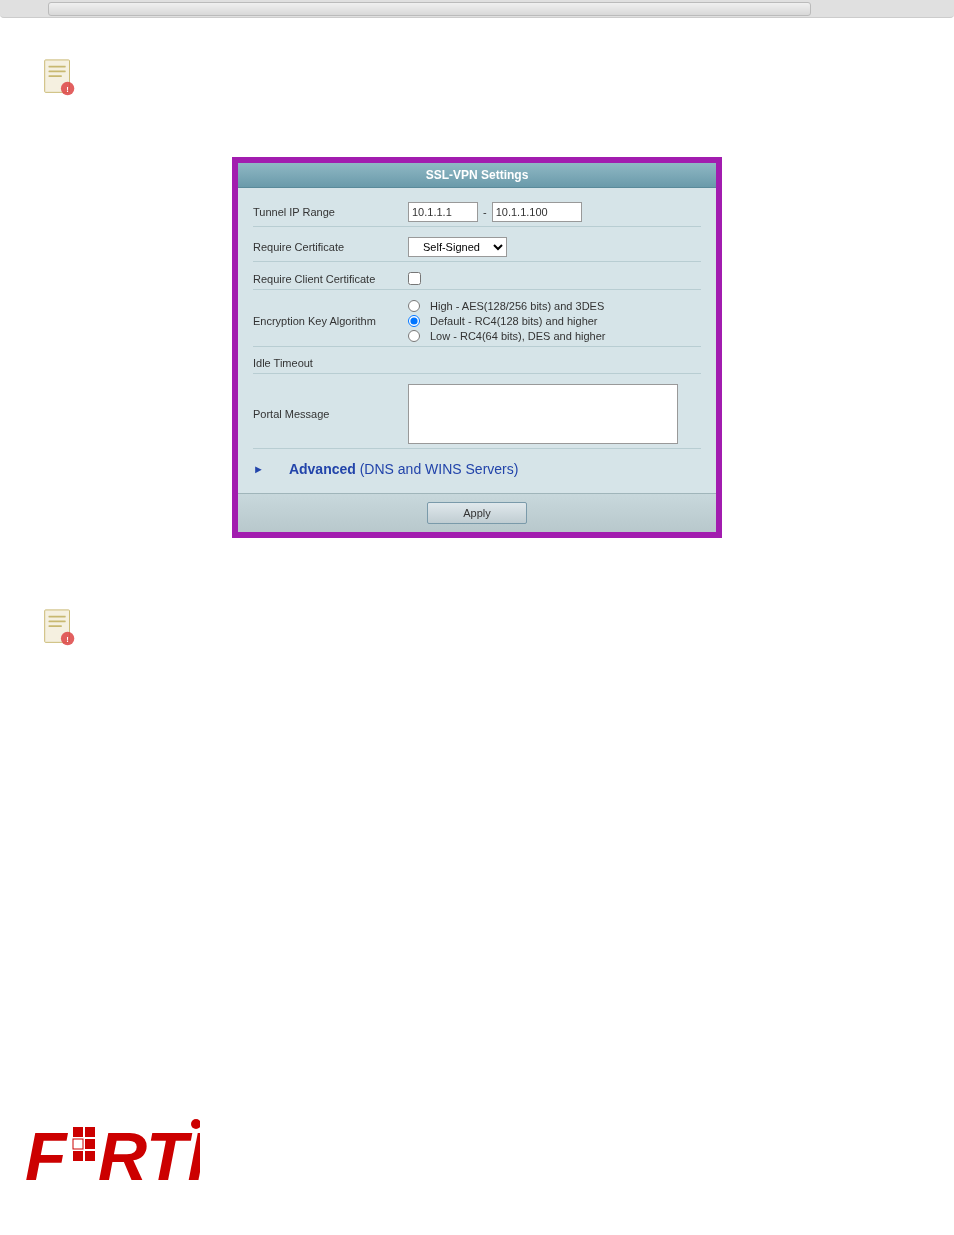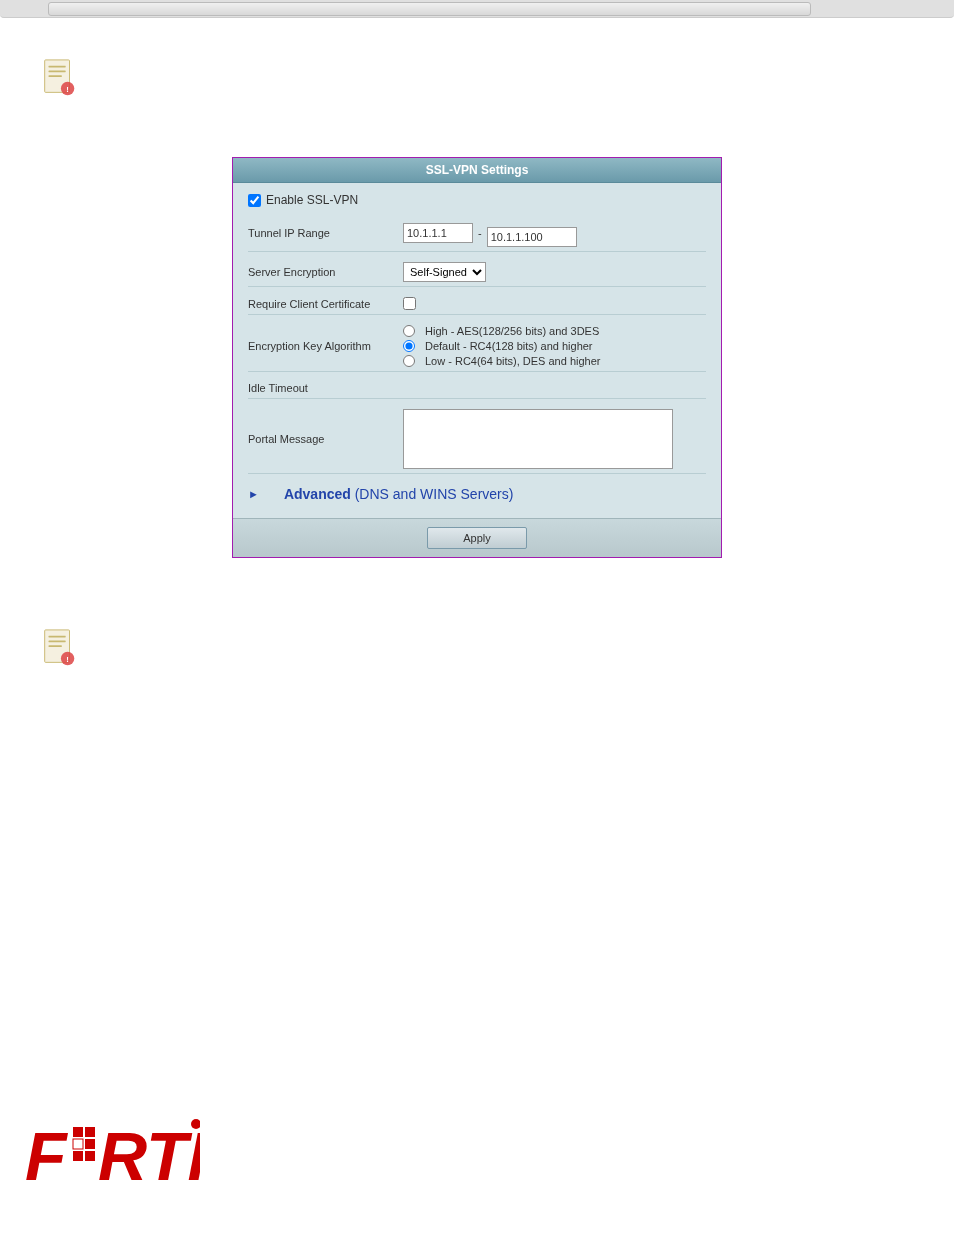--- a/index.html
+++ b/index.html
@@ -43,21 +43,21 @@
       flex: 1;
       font-size: 11px;
       color: #333;
       line-height: 1.5;
     }
 
     
     .ssl-vpn-panel {
       width: 490px;
       margin: 20px auto;
-      border: 1px solid #a21caf;
+      border: 6px solid #a21caf;
       background: #d6e4e8;
     }
 
     .ssl-vpn-title {
       background: linear-gradient(to bottom, #8fb8c4, #6a9aaa);
       color: #fff;
       text-align: center;
       padding: 5px 10px;
       font-size: 12px;
       font-weight: bold;
@@ -110,34 +110,33 @@
       padding: 1px 3px;
       color: #333;
     }
 
     .ip-input {
       width: 70px;
     }
 
     .ip-input-2 {
       width: 90px;
-      margin-top: 8px;
     }
 
     .separator {
       font-size: 11px;
       color: #333;
     }
 
     .select-field {
       height: 20px;
       font-size: 11px;
       border: 1px solid #999;
       background: #fff;
-      padding: 1px 2px;
+      padding: 1px 10px;
     }
 
     .checkbox-input {
       width: 13px;
       height: 13px;
     }
 
     .radio-group {
       display: flex;
       flex-direction: column;
@@ -273,36 +272,32 @@
   <div class="spacer"></div>
 
   <div class="ssl-vpn-panel">
 
     <div class="ssl-vpn-title">
       <span>SSL-VPN Settings</span>
     </div>
 
     <div class="ssl-vpn-body">
 
-      <div class="enable-row">
-        <input type="checkbox" checked="" class="checkbox-input" style="">
-        <label>Enable SSL-VPN</label>
-      </div>
 
       <div class="form-row">
         <div class="form-label">Tunnel IP Range</div>
         <div class="form-value">
           <input type="text" class="text-input ip-input" value="10.1.1.1" style="">
           <span class="separator">-</span>
           <input type="text" class="text-input ip-input-2" value="10.1.1.100" style="">
         </div>
       </div>
 
       <div class="form-row">
-        <div class="form-label">Server Encryption</div>
+        <div class="form-label">Require Certificate</div>
         <div class="form-value">
           <select class="select-field">
             <option>Self-Signed</option>
           </select>
         </div>
       </div>
 
       <div class="form-row">
         <div class="form-label">Require Client Certificate</div>
         <div class="form-value">

